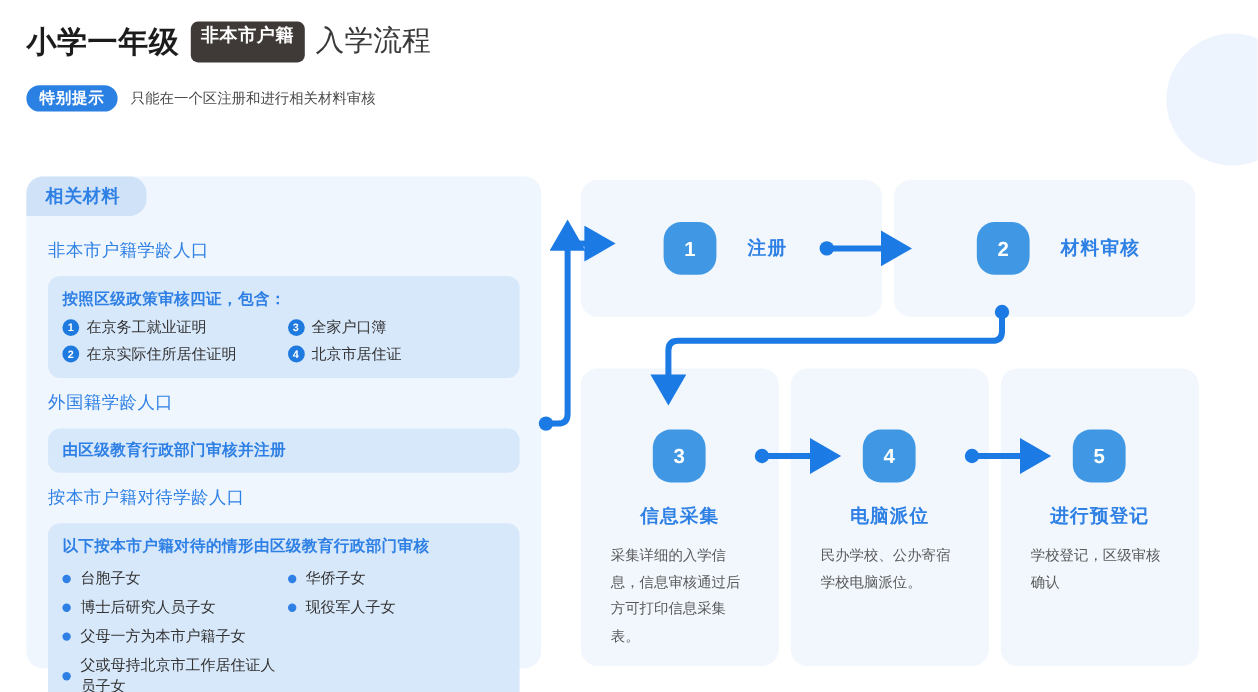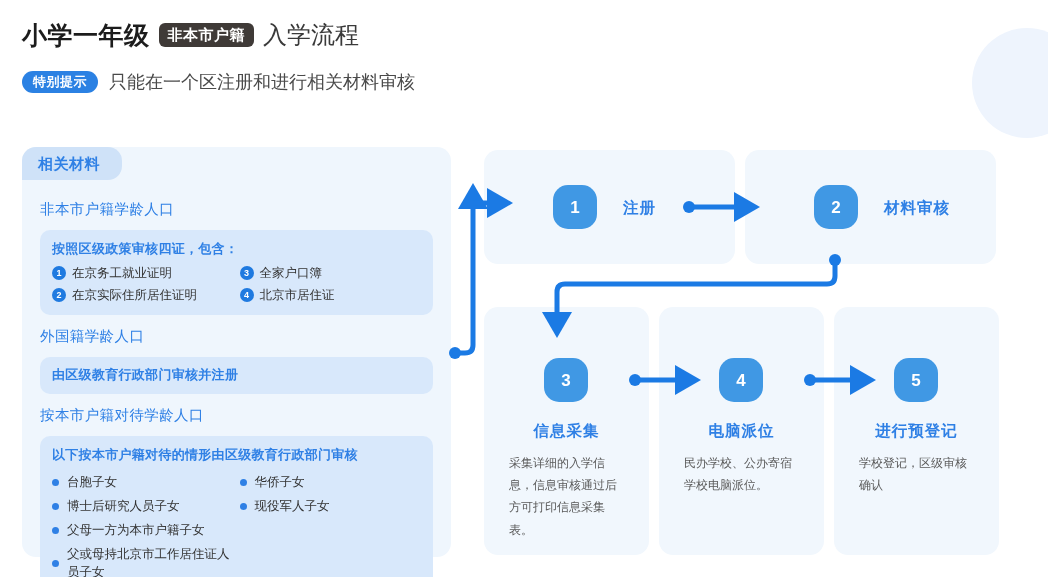--- a/index.html
+++ b/index.html
@@ -52,21 +52,21 @@
     font-weight: bold;
     color: #1c1c1c;
     letter-spacing: 0.5px;
     line-height: 1;
   }
   .title-badge {
     background: #3f3a37;
     color: #ffffff;
     font-size: 15px;
     font-weight: bold;
-    padding: 4px 9px 5px 9px;
+    padding: 4px 9px 15px 9px;
     border-radius: 6px;
     line-height: 1;
     letter-spacing: 0.5px;
   }
   .title-tail {
     font-size: 24px;
     font-weight: normal;
     color: #3a3a3a;
     line-height: 1;
   }
@@ -81,21 +81,21 @@
     background: #2b81e3;
     color: #ffffff;
     font-size: 13px;
     font-weight: bold;
     border-radius: 11px;
     padding: 4px 11px 5px 11px;
     line-height: 1;
     letter-spacing: 0.5px;
   }
   .subtitle-text {
-    font-size: 18px;
+    font-size: 12px;
     color: #4a4a4a;
     line-height: 1;
   }
 
   
   .materials-panel {
     position: absolute;
     left: 22px;
     top: 147px;
     width: 429px;

